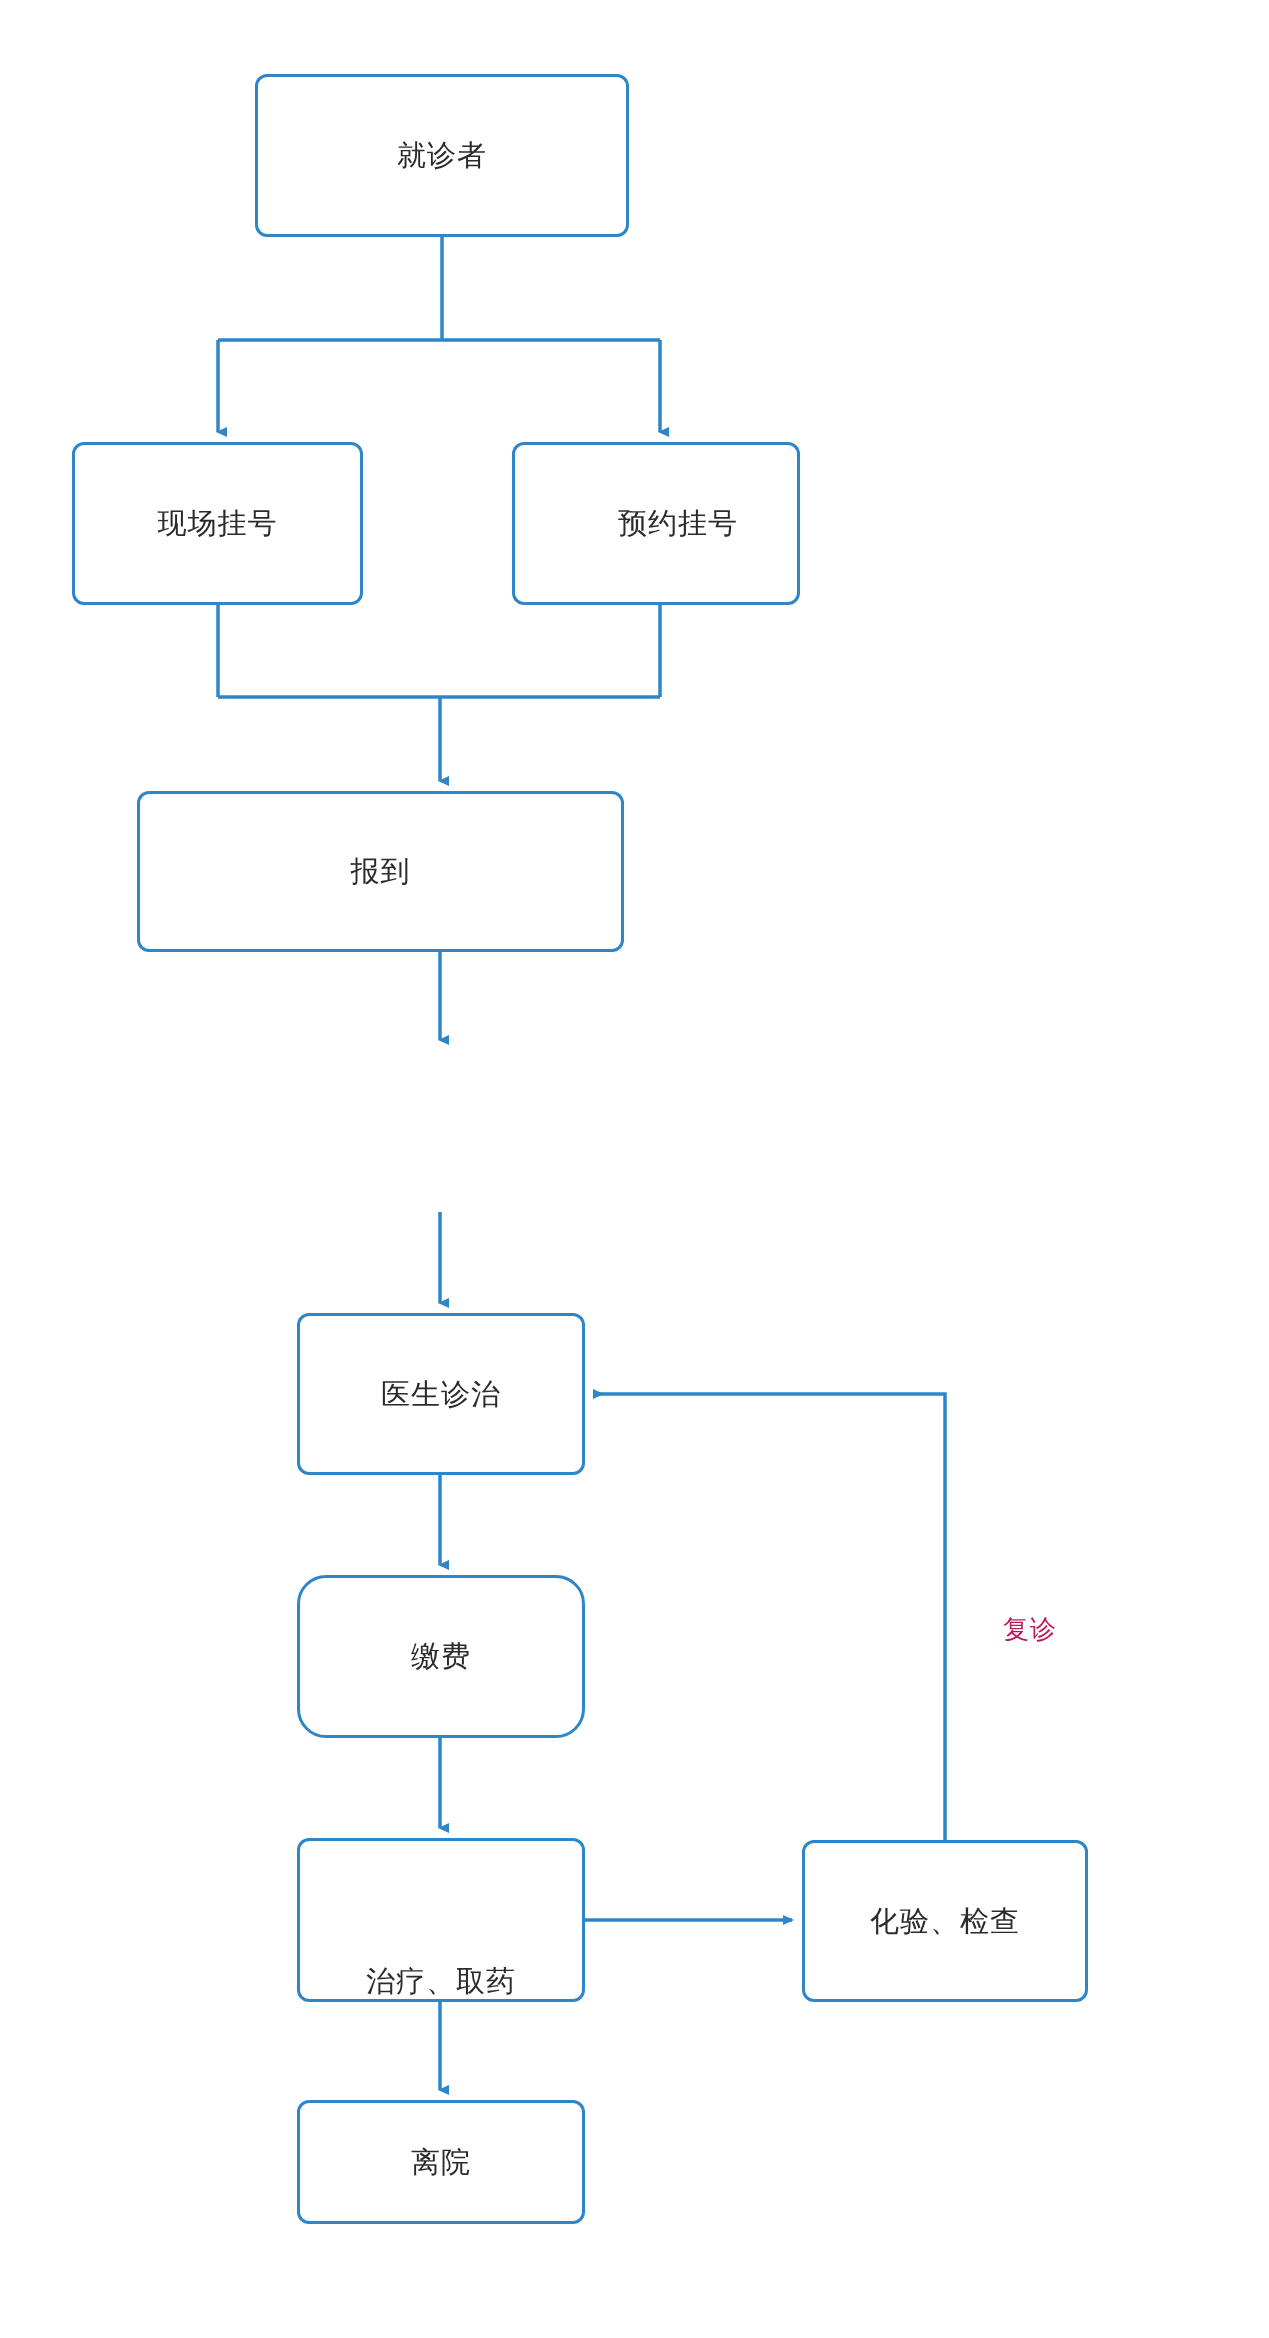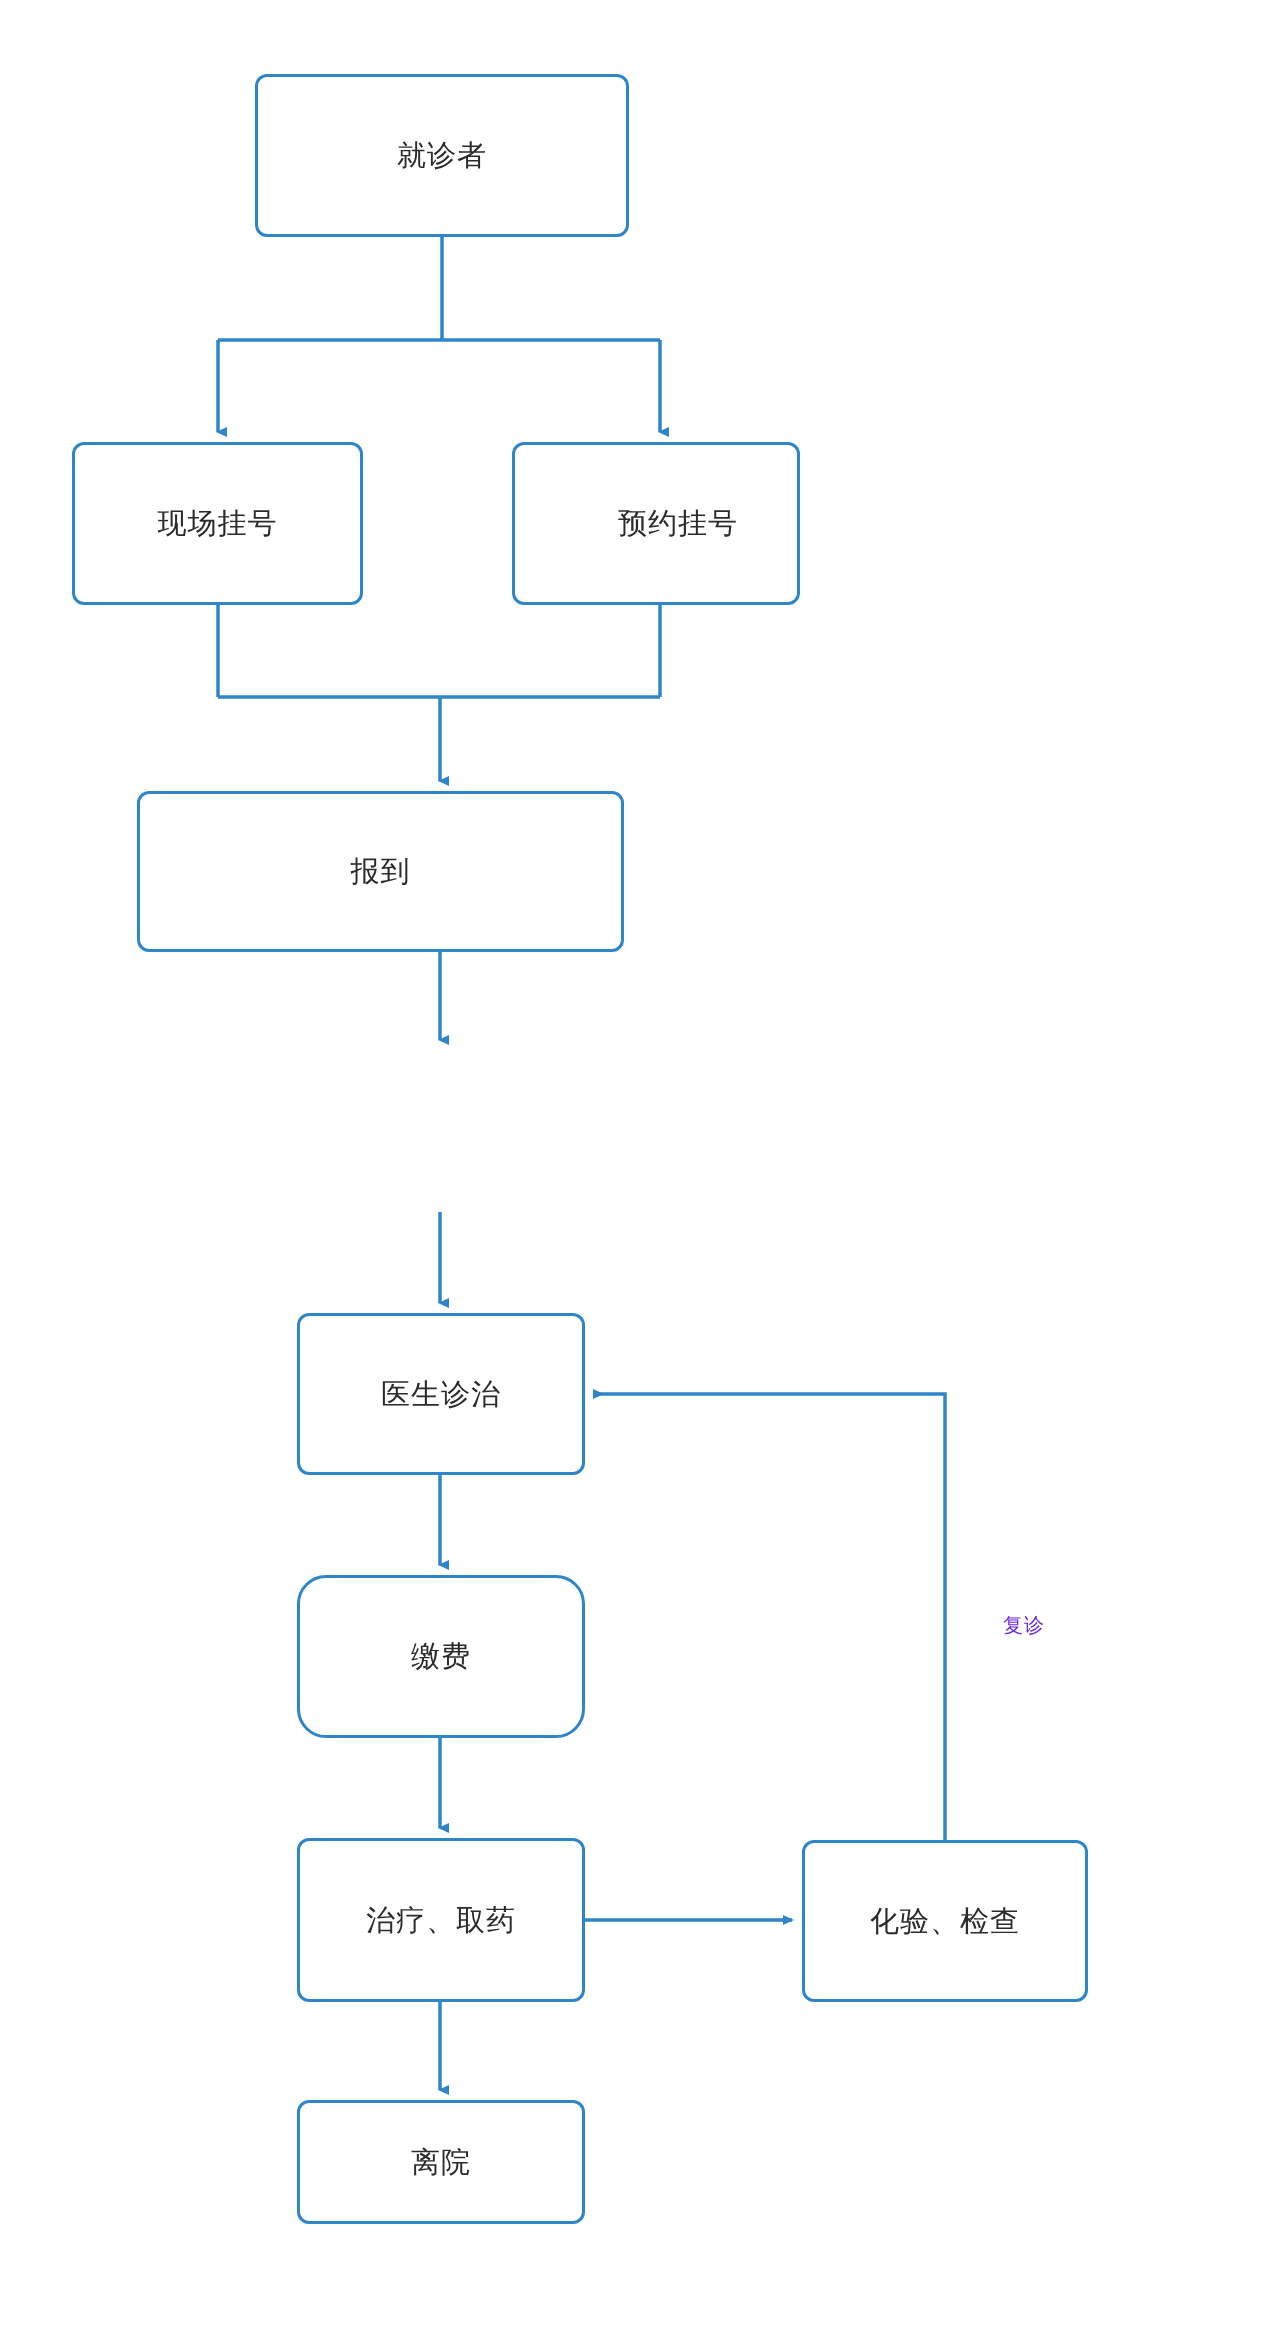--- a/index.html
+++ b/index.html
@@ -36,35 +36,35 @@
     justify-content: center;
     color: #2b2b2b;
     font-size: 29px;
     line-height: 1.2;
     letter-spacing: 1px;
     white-space: nowrap;
     z-index: 2;
   }
   .edge-label {
     position: absolute;
-    color: #6d28d9;
-    font-size: 20px;
+    color: #be185d;
+    font-size: 26px;
     letter-spacing: 1px;
     white-space: nowrap;
     z-index: 3;
   }
   
   #node-patient        { left: 255px; top: 74px;   width: 374px; height: 163px; }
   #node-onsite-reg     { left: 72px;  top: 442px;  width: 291px; height: 163px; }
   #node-appointment-reg{ left: 512px; top: 442px;  width: 288px; height: 163px; padding-left: 44px; }
   #node-checkin        { left: 137px; top: 791px;  width: 487px; height: 161px; }
   #node-waiting        { left: 297px; top: 1050px; width: 288px; height: 162px; }
   #node-diagnosis      { left: 297px; top: 1313px; width: 288px; height: 162px; }
   #node-payment        { left: 297px; top: 1575px; width: 288px; height: 163px; border-radius: 29px; }
-  #node-treatment      { left: 297px; top: 1838px; width: 288px; height: 164px; }
+  #node-treatment      { left: 297px; top: 1838px; width: 288px; height: 164px; align-items: flex-end; }
   #node-lab-exam       { left: 802px; top: 1840px; width: 286px; height: 162px; }
   #node-discharge      { left: 297px; top: 2100px; width: 288px; height: 124px; }
   
   #label-followup      { left: 1003px; top: 1612px; }
 </style>
 </head>
 <body>
 
 <div id="canvas">
 

